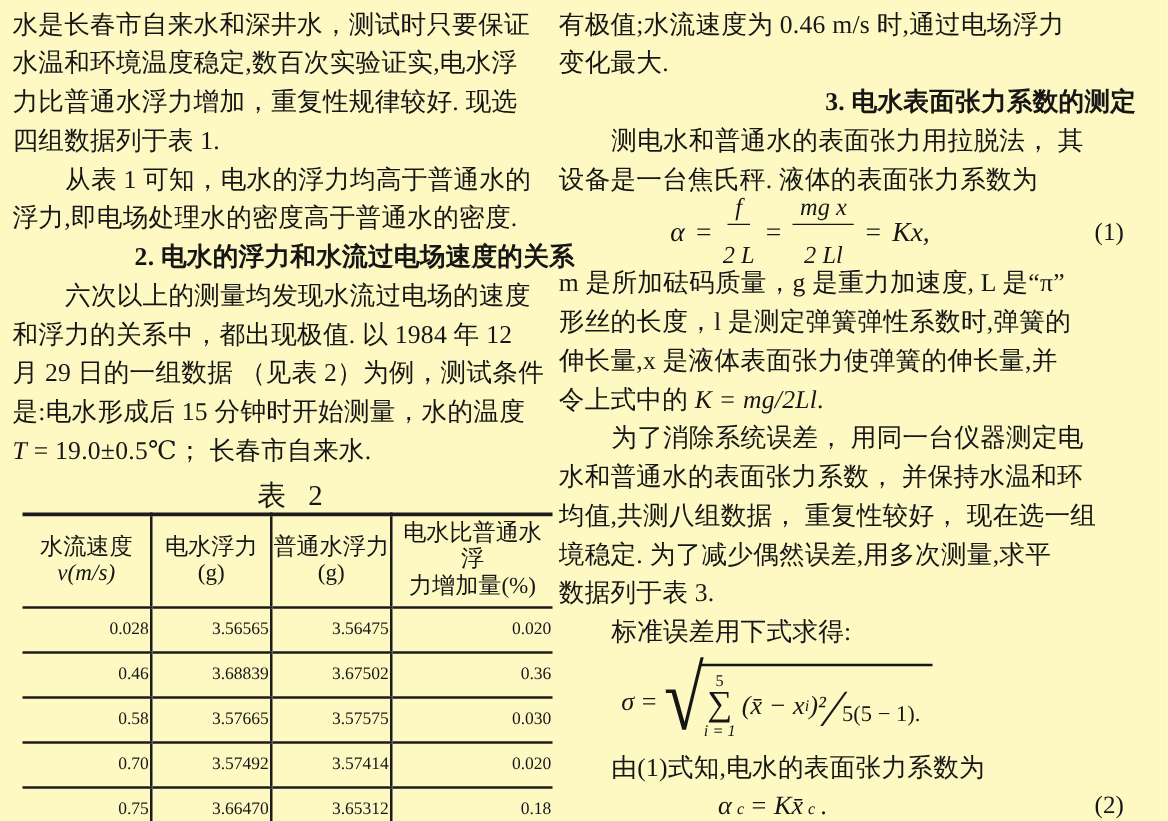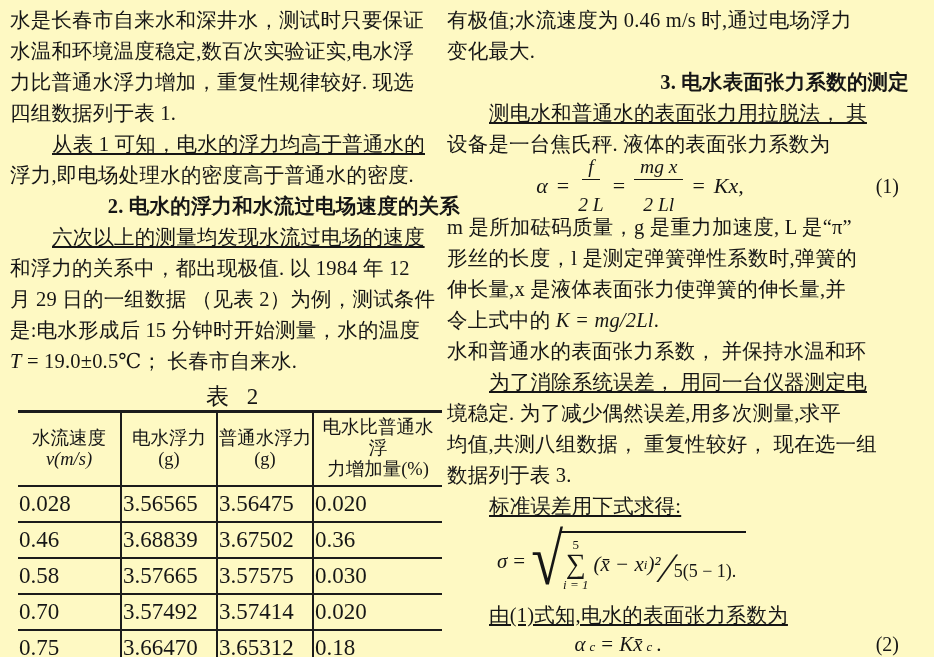--- a/index.html
+++ b/index.html
@@ -13,21 +13,21 @@
   }
   .col{position:absolute;top:5px;}
   .col-left{left:10px;width:450px;}
   .col-right{left:447px;width:462px;}
   .line{
     height:31px;line-height:31px;
     font-size:20.5px;
     white-space:nowrap;
     letter-spacing:0.2px;
   }
-  .indent{padding-left:42px;text-decoration:underline;}
+  .indent{padding-left:42px;}
   .heading{font-weight:700;font-size:20.5px;text-align:right;}
   .var{font-style:italic;}
   .op{padding:0 2px;}
 
   
   .table-caption{
     text-align:center;font-size:23px;
     margin-top:7px;height:26px;line-height:26px;
     letter-spacing:6px;
   }
@@ -42,21 +42,21 @@
   table.t2 col.c3{width:96px;}
   table.t2 col.c4{width:129px;}
   table.t2 th{
     font-weight:400;padding:4px 0 5px;
     border-bottom:2px solid #1c1c1c;
   }
   table.t2 th .th1{font-size:18.5px;line-height:21px;}
   table.t2 th .th2{font-size:18.5px;line-height:21px;}
   table.t2 th .th2.italic{font-style:italic;}
   table.t2 td{
-    text-align:left;font-size:23px;
+    text-align:right;font-size:14px;
     height:32px;border-bottom:2px solid #1c1c1c;
   }
   table.t2 tbody tr:last-child td{border-bottom:none;}
   table.t2 th + th, table.t2 td + td{border-left:2px solid #1c1c1c;}
 
   
   .eq-row{
     position:relative;display:flex;align-items:center;
     height:52px;font-size:22px;
   }
@@ -212,24 +212,24 @@
       </span>
       <span class="eq-tag">(1)</span>
     </div>
 
     <div class="line">m 是所加砝码质量，g 是重力加速度, L 是“π”</div>
     <div class="line">形丝的长度，l 是测定弹簧弹性系数时,弹簧的</div>
     <div class="line">伸长量,x 是液体表面张力使弹簧的伸长量,并</div>
     <div class="line">
       <span>令上式中的 </span><span class="var">K = mg/2Ll</span><span>.</span>
     </div>
+    <div class="line indent">为了消除系统误差， 用同一台仪器测定电</div>
     <div class="line">水和普通水的表面张力系数， 并保持水温和环</div>
-    <div class="line indent">为了消除系统误差， 用同一台仪器测定电</div>
+    <div class="line">均值,共测八组数据， 重复性较好， 现在选一组</div>
     <div class="line">境稳定. 为了减少偶然误差,用多次测量,求平</div>
-    <div class="line">均值,共测八组数据， 重复性较好， 现在选一组</div>
     <div class="line">数据列于表 3.</div>
     <div class="line indent">标准误差用下式求得:</div>
 
     <div class="sigma-row">
       <span class="var">σ</span>
       <span class="op">=</span>
       <span class="radical">√</span>
       <span class="rad-body">
         <span class="sum">
           <span class="sum-top">5</span>

